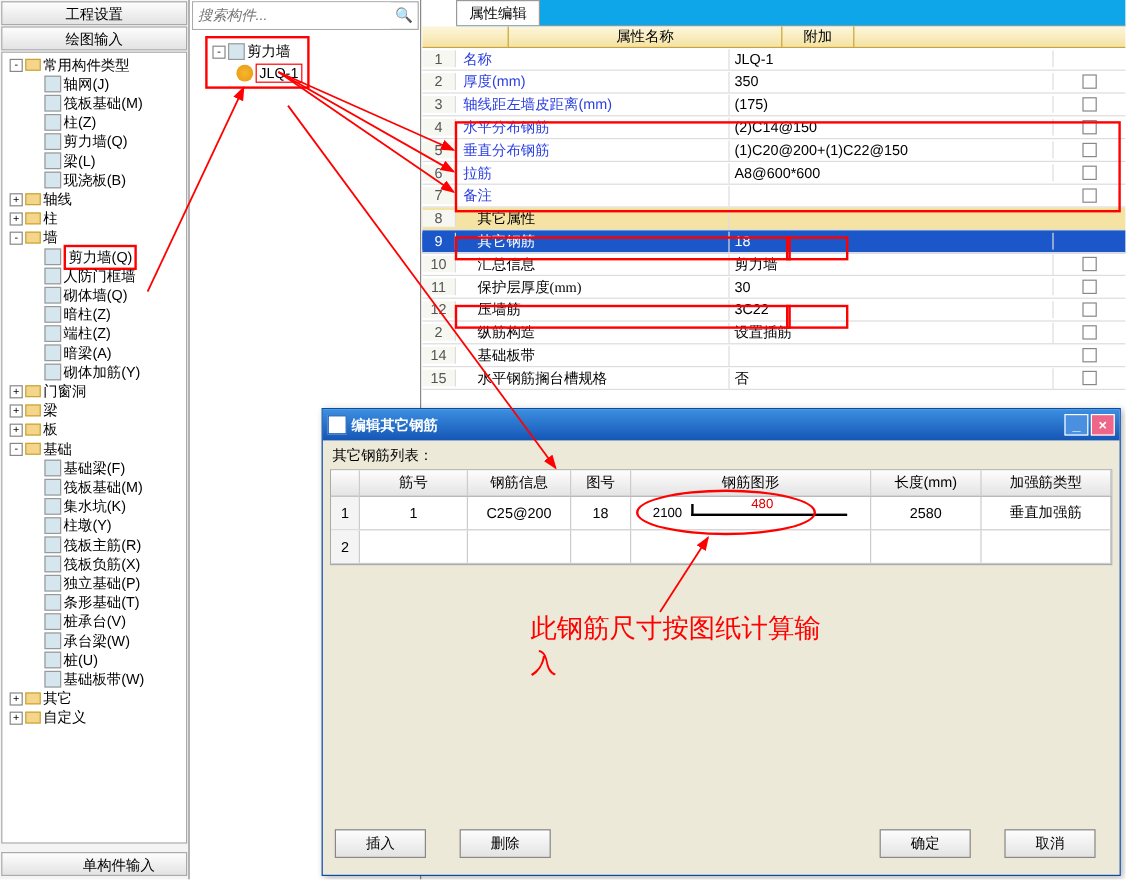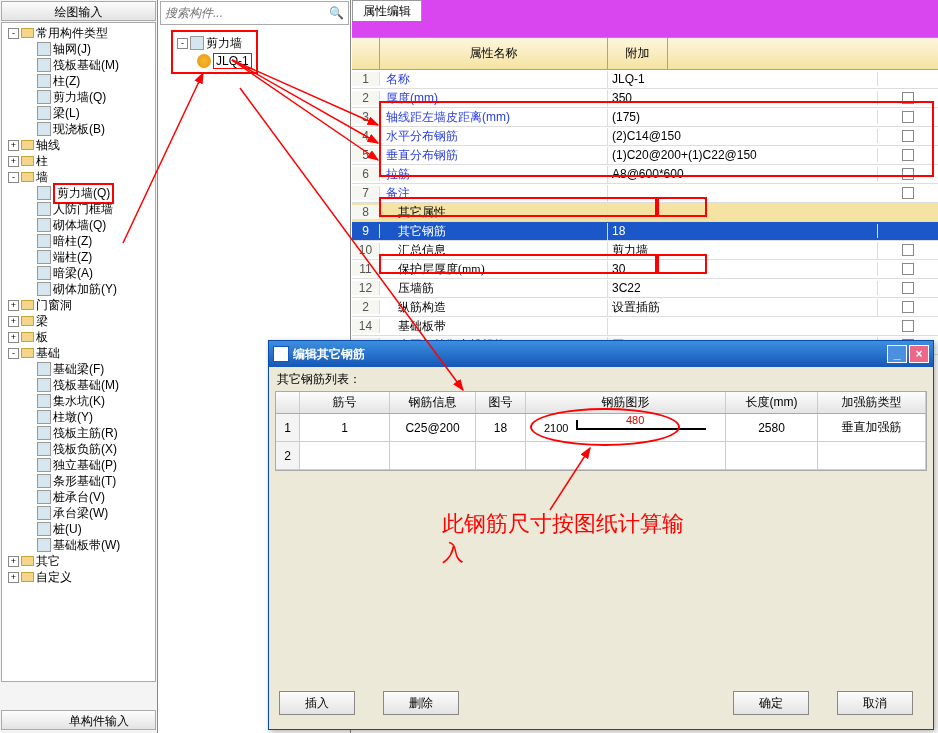--- a/index.html
+++ b/index.html
@@ -26,23 +26,23 @@
 .search-row .mag { width: 22px; display: flex; align-items: center; justify-content: center; color: #2a7bbf; }
 .mid-tree { padding: 4px; }
 .mid-node { height: 18px; display: flex; align-items: center; }
 .mid-node .tog { width: 11px; height: 11px; border: 1px solid #888; text-align: center; line-height: 8px; font-size: 9px; margin-right: 2px; }
 .mid-node .ic2 { width: 14px; height: 14px; margin-right: 2px; border: 1px solid #999; background: #d6e6ee; display: inline-block; }
 .mid-node .ic2.cog { background: radial-gradient(#f7b733,#e8960c); border-radius: 50%; border: none; }
 .mark-box { border: 2px solid #f00; display: inline-block; padding: 2px 4px; }
 
 
 .right-panel { position: absolute; left: 352px; top: 0; right: 0; height: 338px; background: #fff; }
-.tab-row { height: 38px; border-bottom: 1px solid #999; background: #d946ef; }
+.tab-row { height: 22px; border-bottom: 1px solid #999; background: #0ea5e9; margin-left: 28px; }
 .tab { display: inline-block; height: 21px; line-height: 21px; padding: 0 10px; background: #fff; border: 1px solid #999; border-bottom: none; }
-.prop-head { display: flex; height: 32px; background: linear-gradient(#fdf6dc,#f5e3a3); border-bottom: 1px solid #c8a43a; }
+.prop-head { display: flex; height: 18px; background: linear-gradient(#fdf6dc,#f5e3a3); border-bottom: 1px solid #c8a43a; padding-left: 44px; }
 .prop-head div { border-right: 1px solid #c8a43a; display: flex; align-items: center; justify-content: center; }
 .col-n { width: 28px; }
 .col-name { flex: 0 0 228px; }
 .col-val { flex: 1; }
 .col-add { width: 60px; }
 .prop-row { display: flex; height: 19px; border-bottom: 1px solid #ddd; align-items: center; }
 .prop-row .col-n { text-align: center; border-right: 1px solid #ddd; color: #555; background: #f7f7f2; }
 .prop-row .col-name { padding-left: 6px; border-right: 1px solid #ddd; color: #2a3ee0; }
 .prop-row .col-name.k2 { padding-left: 18px; font-family: Liberation Serif, serif; }
 .prop-row .col-name.black { color: #000; }
@@ -86,20 +86,21 @@
 .btn { width: 76px; height: 24px; border: 1px solid #888; background: linear-gradient(#fdfdfd,#e3e3e3); margin-right: 10px; text-align: center; line-height: 22px; }
 
 
 .lines { position: absolute; left: 0; top: 0; width: 938px; height: 733px; pointer-events: none; }
 .ann-text { position: absolute; color: #f00; font-size: 22px; font-family: SimSun, serif; line-height: 1.3; }
 </style>
 </head>
 <body>
 
 <div class="left-panel">
+  <div class="panel-bar">工程设置</div>
   <div class="panel-bar">绘图输入</div>
   <div class="tree" id="left-tree">
       <div class="tree-node">
         <span class="sp" style="width: 2px;"></span>
         <span class="tog">-</span>
         <span class="ic fold"></span>
         <span>常用构件类型</span>
       </div>
       <div class="tree-node">
         <span class="sp" style="width: 18px;"></span>

